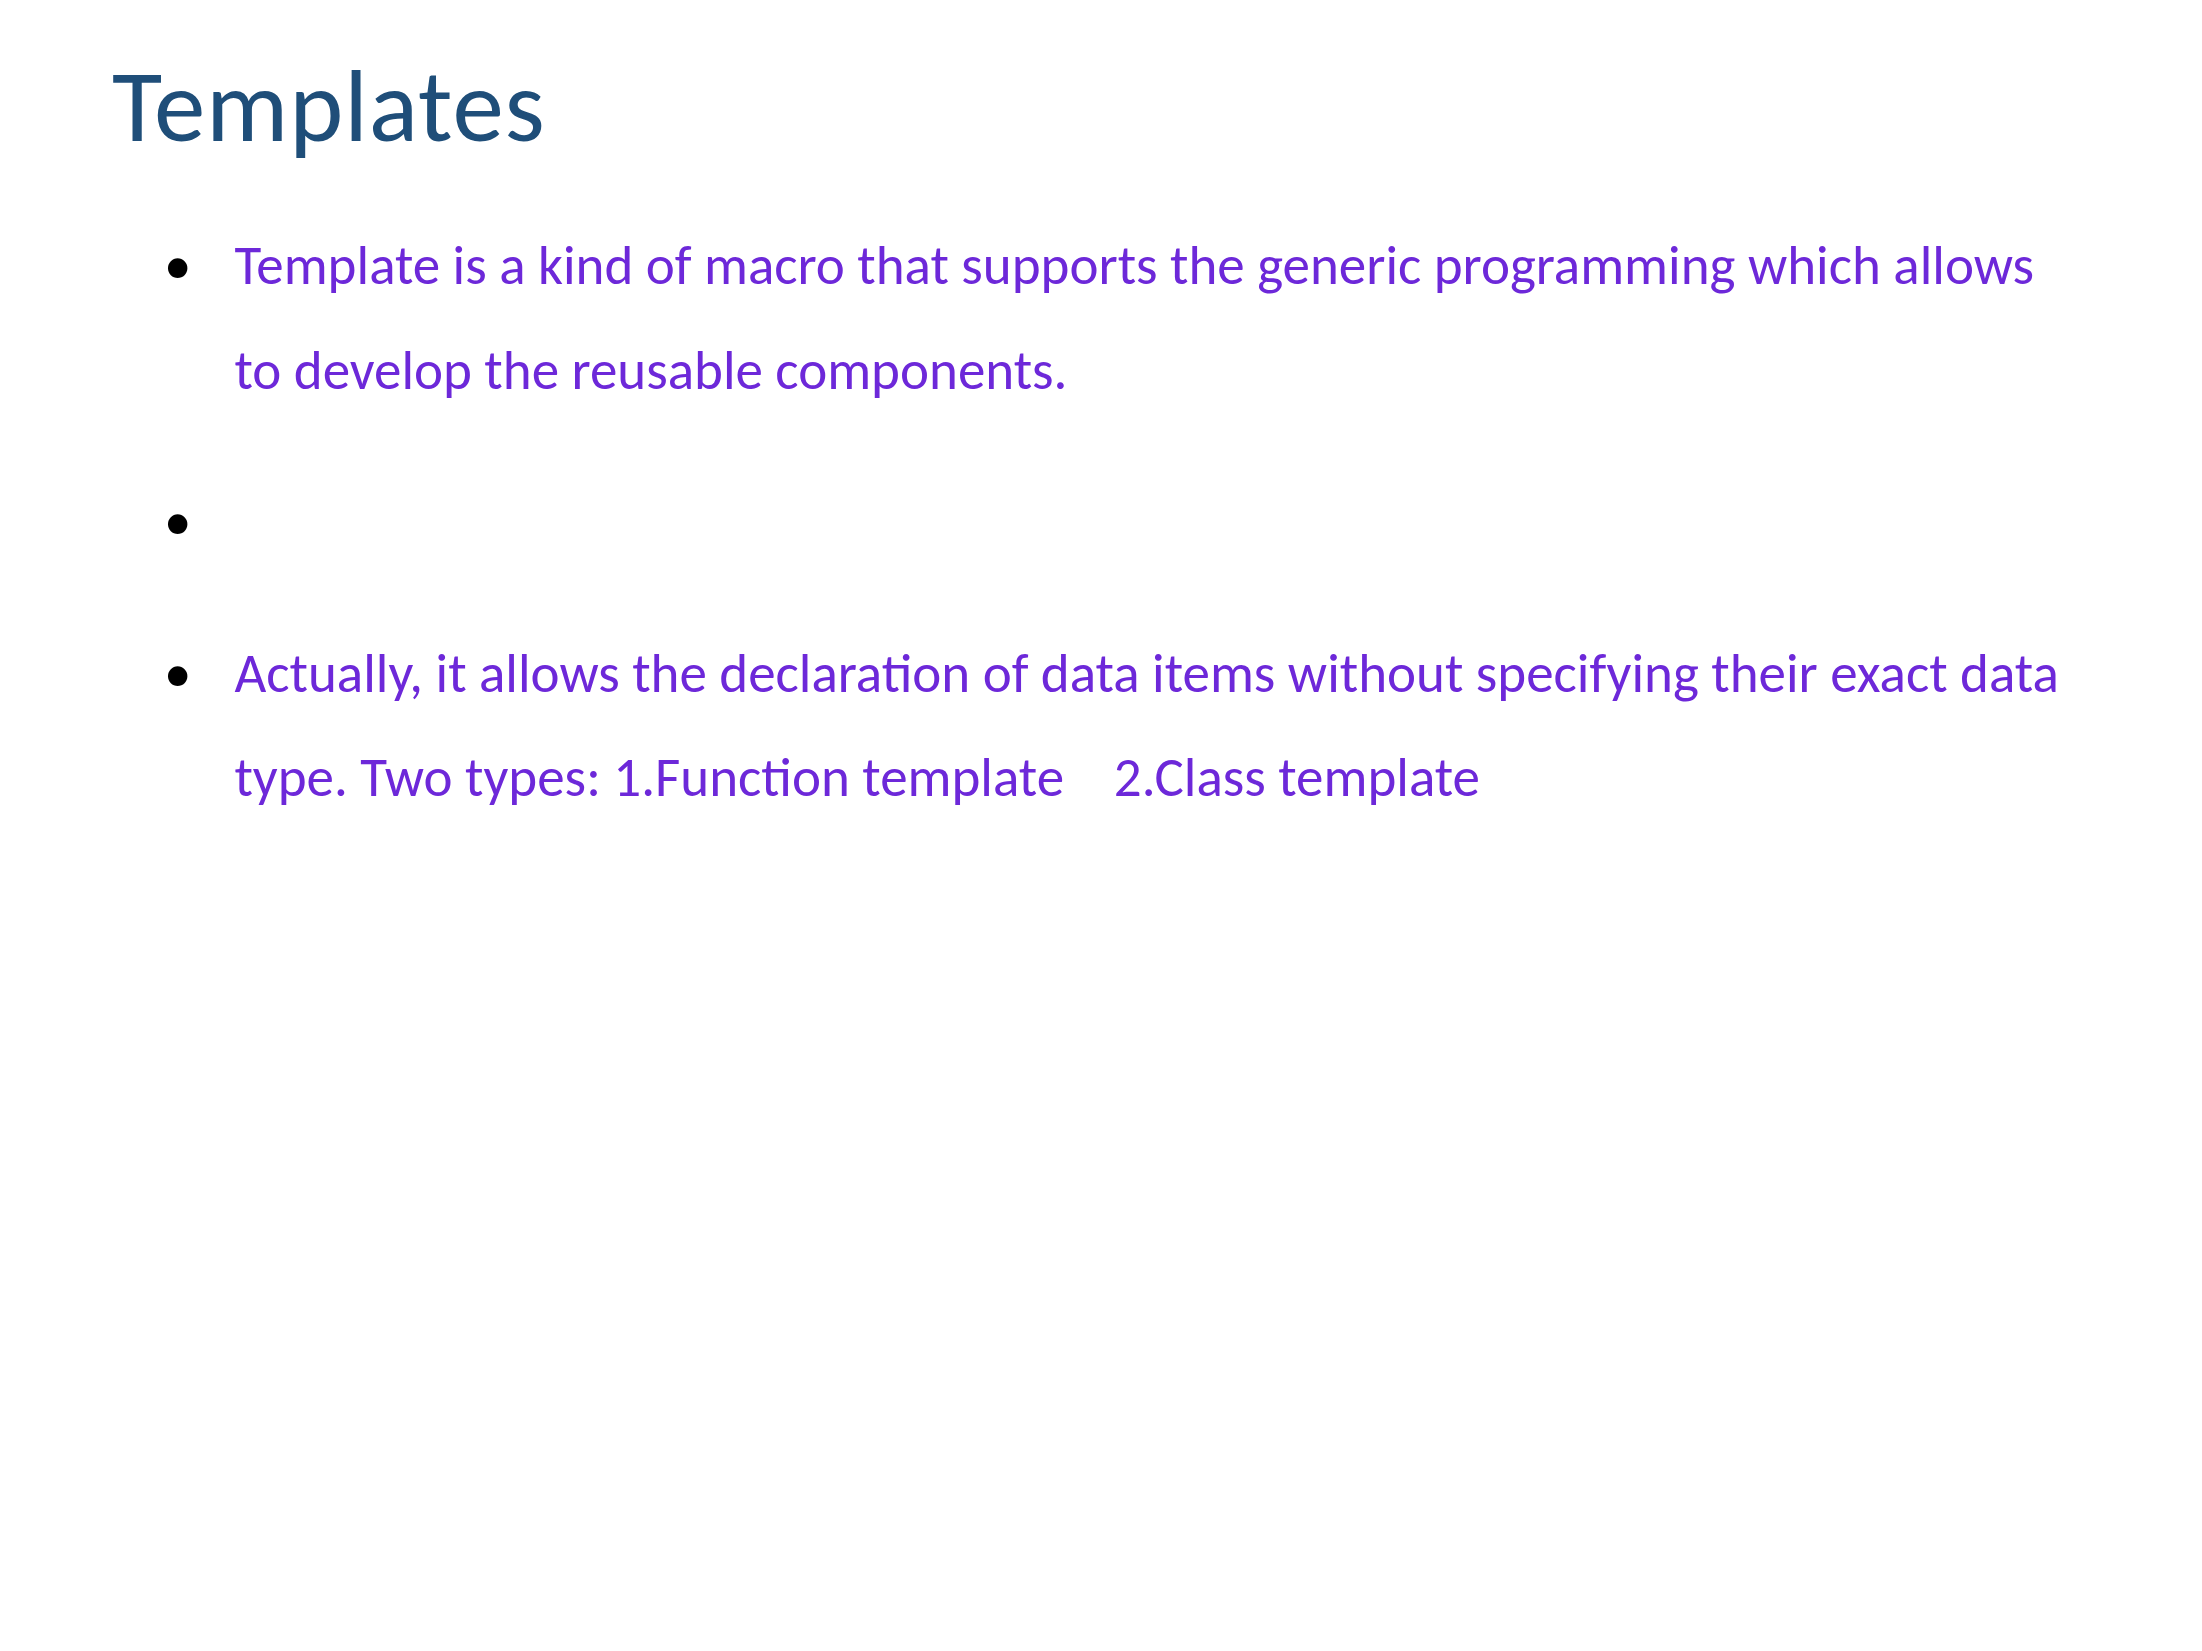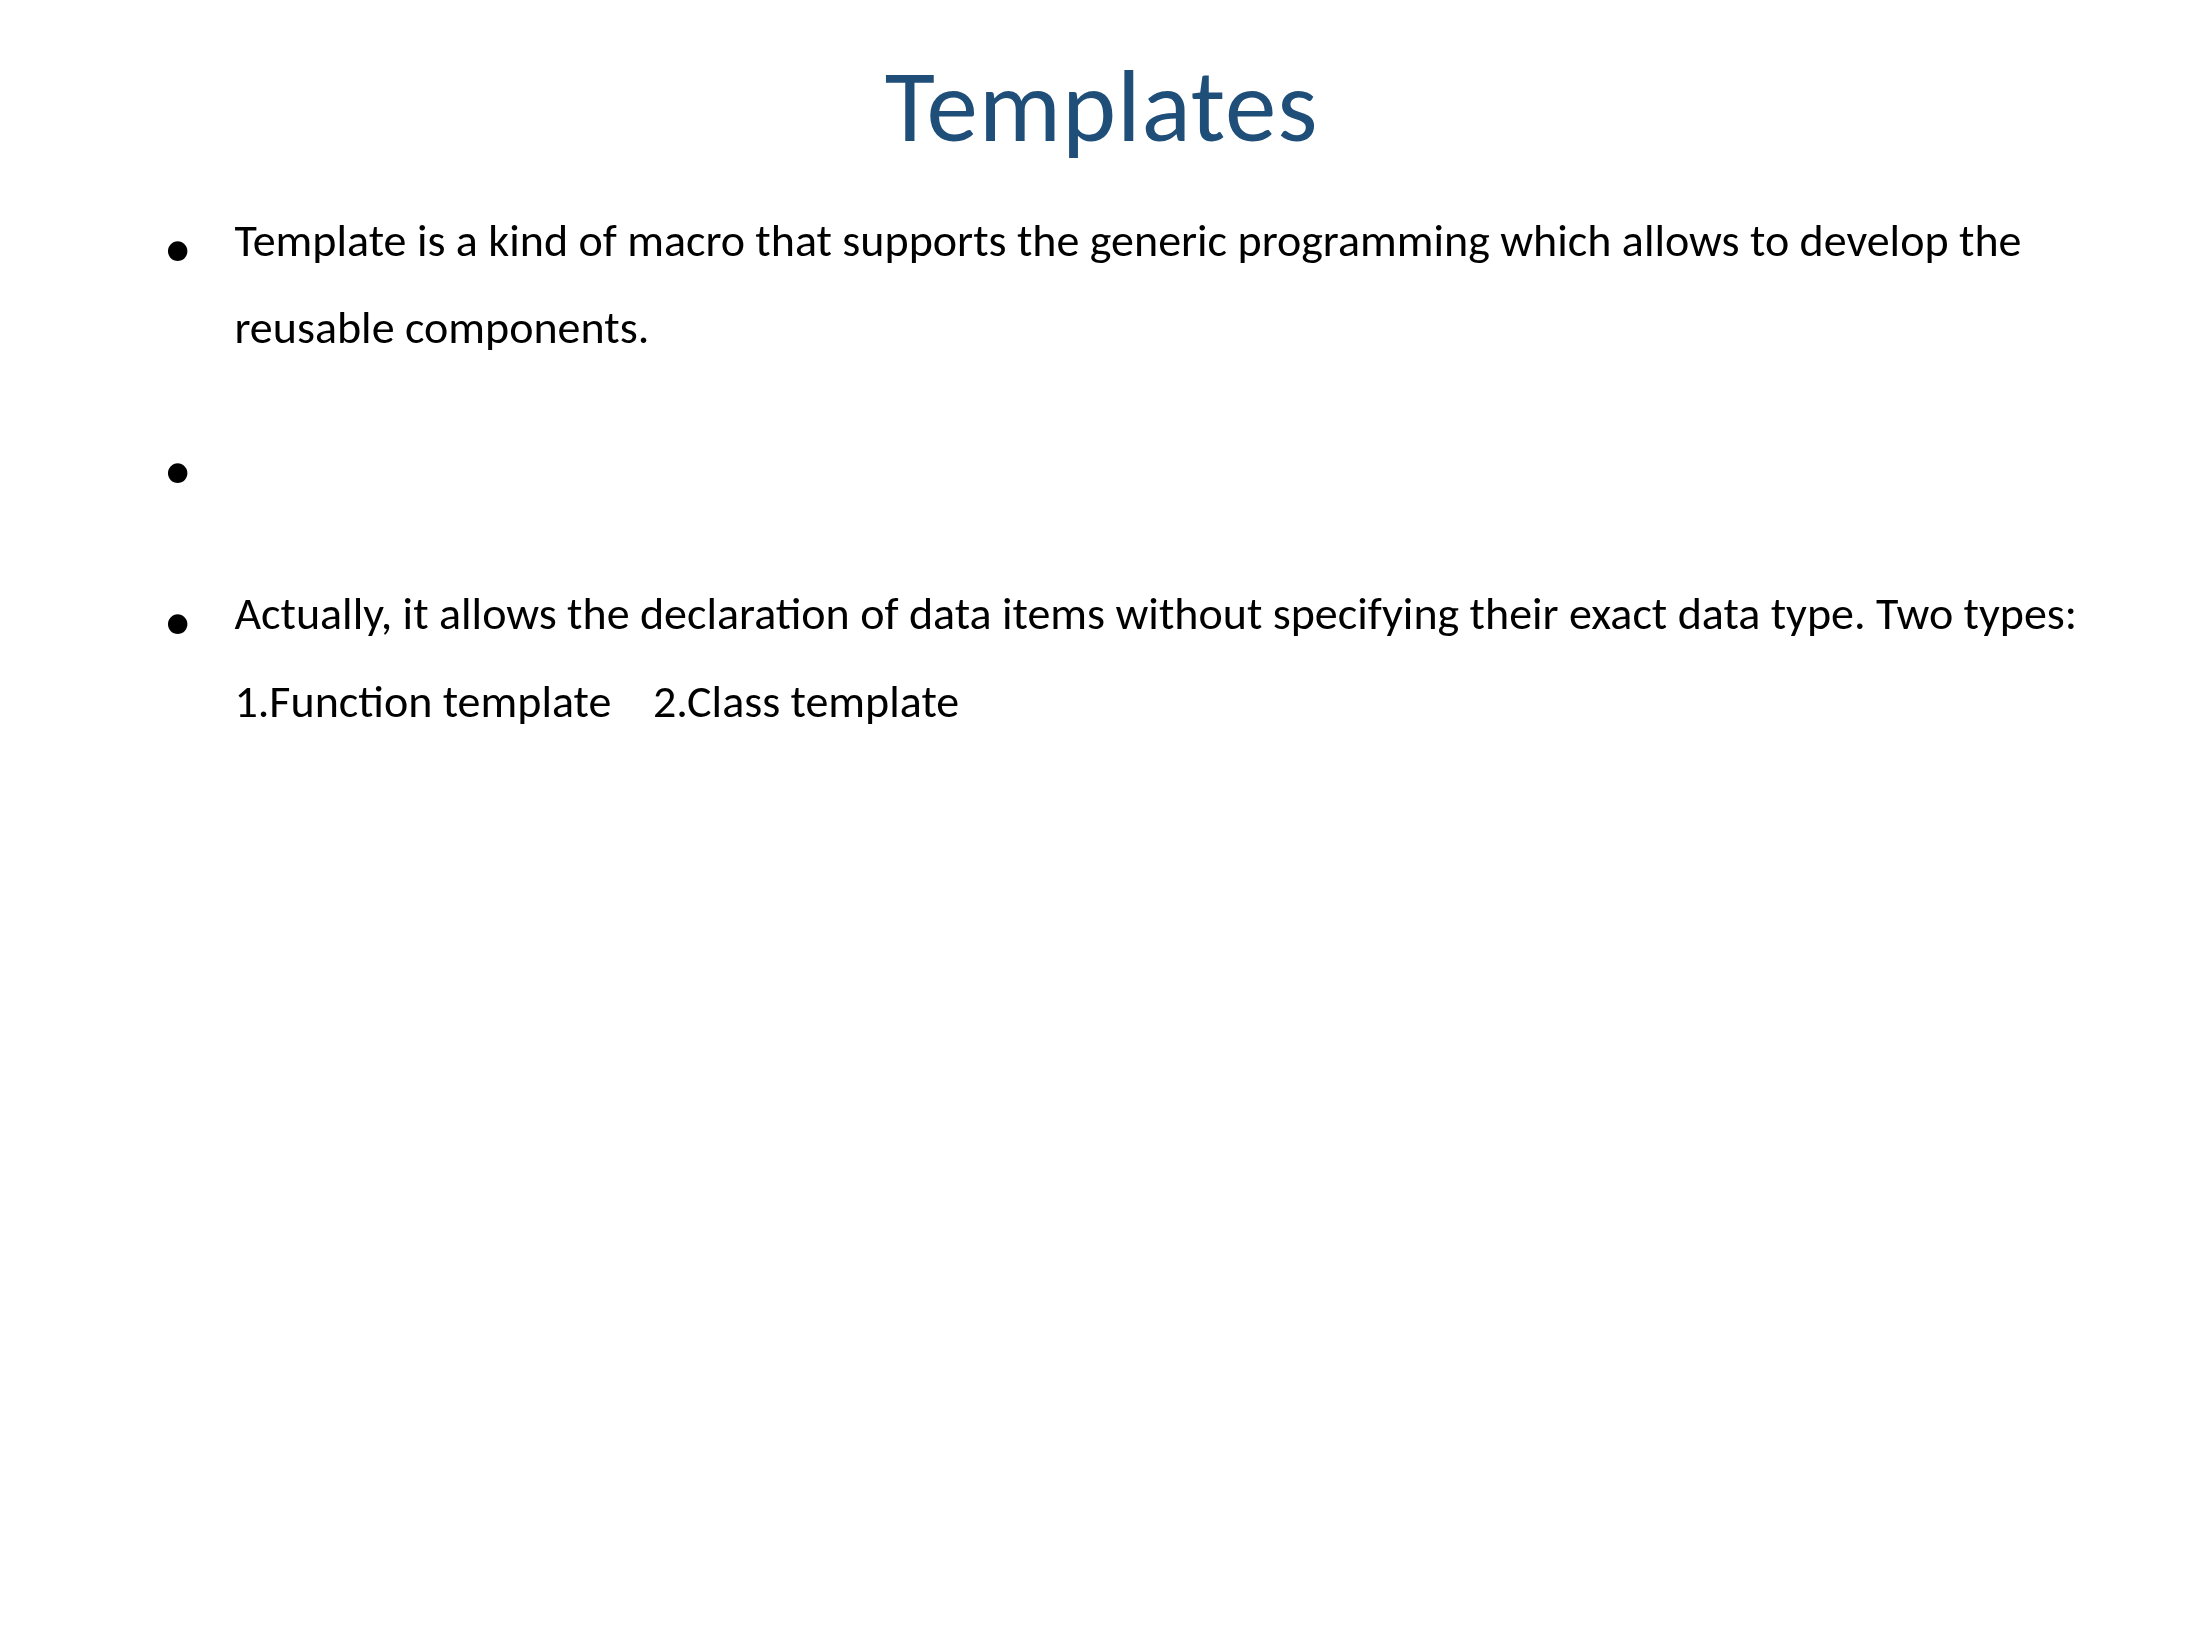--- a/index.html
+++ b/index.html
@@ -11,42 +11,41 @@
       width: 2203px;
       height: 1652px;
       background: #ffffff;
       font-family: Calibri, "Segoe UI", Arial, sans-serif;
       padding: 43px 112px 86px 112px;
     }
     .title {
       color: #1f4e79;
       font-size: 103px;
       font-weight: 400;
-      text-align: center;
-      margin-bottom: 28px;
+      margin-bottom: 45px;
       letter-spacing: 0.9px;
     }
     .content {
       padding-left: 52px;
     }
     .bullet-item {
       display: flex;
       align-items: flex-start;
       margin-bottom: 47px;
     }
     .bullet-marker {
       color: #000000;
       font-size: 55px;
       line-height: 1.9;
       margin-right: 43px;
       flex-shrink: 0;
     }
     .bullet-text {
-      color: #000000;
-      font-size: 46px;
+      color: #6d28d9;
+      font-size: 55px;
       line-height: 1.9;
       font-weight: 400;
     }
   </style>
 </head>
 <body>
 
 <h1 class="title">Templates</h1>
 
 <div class="content">

